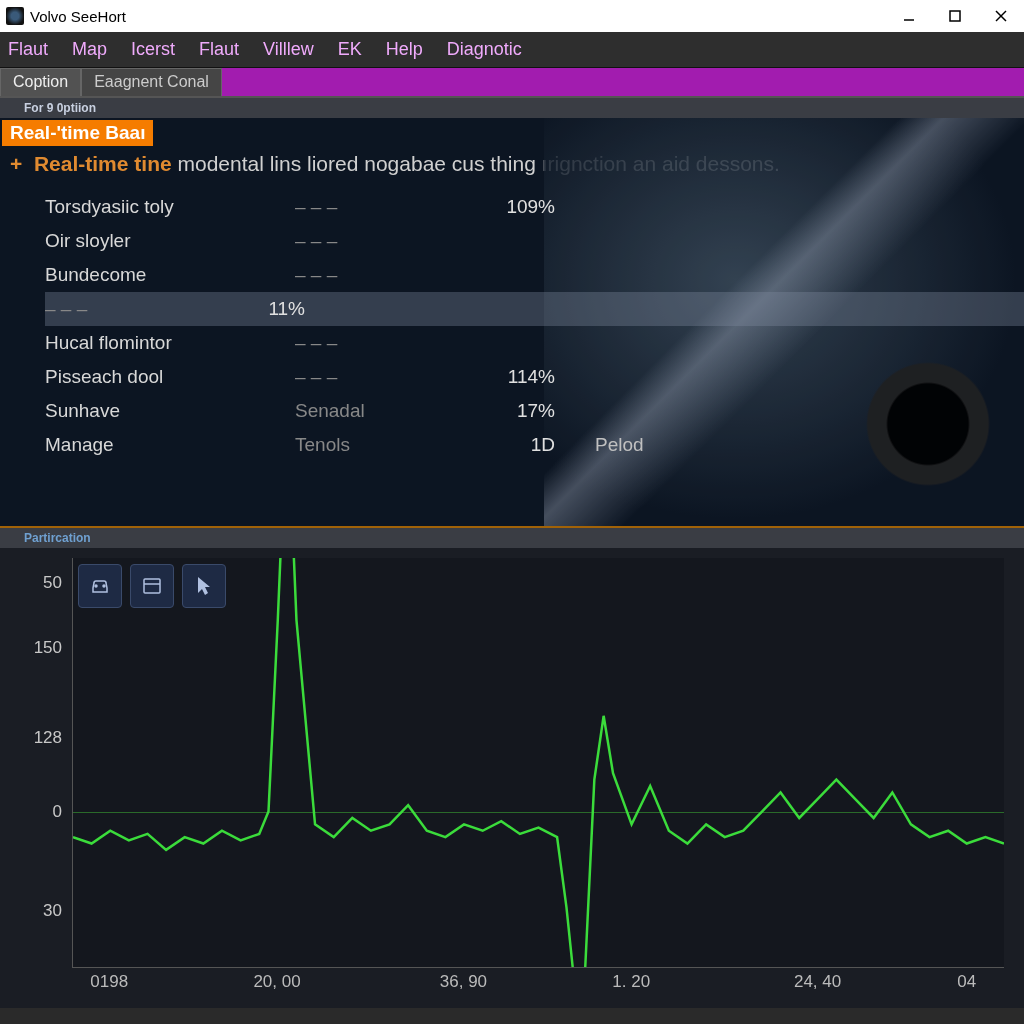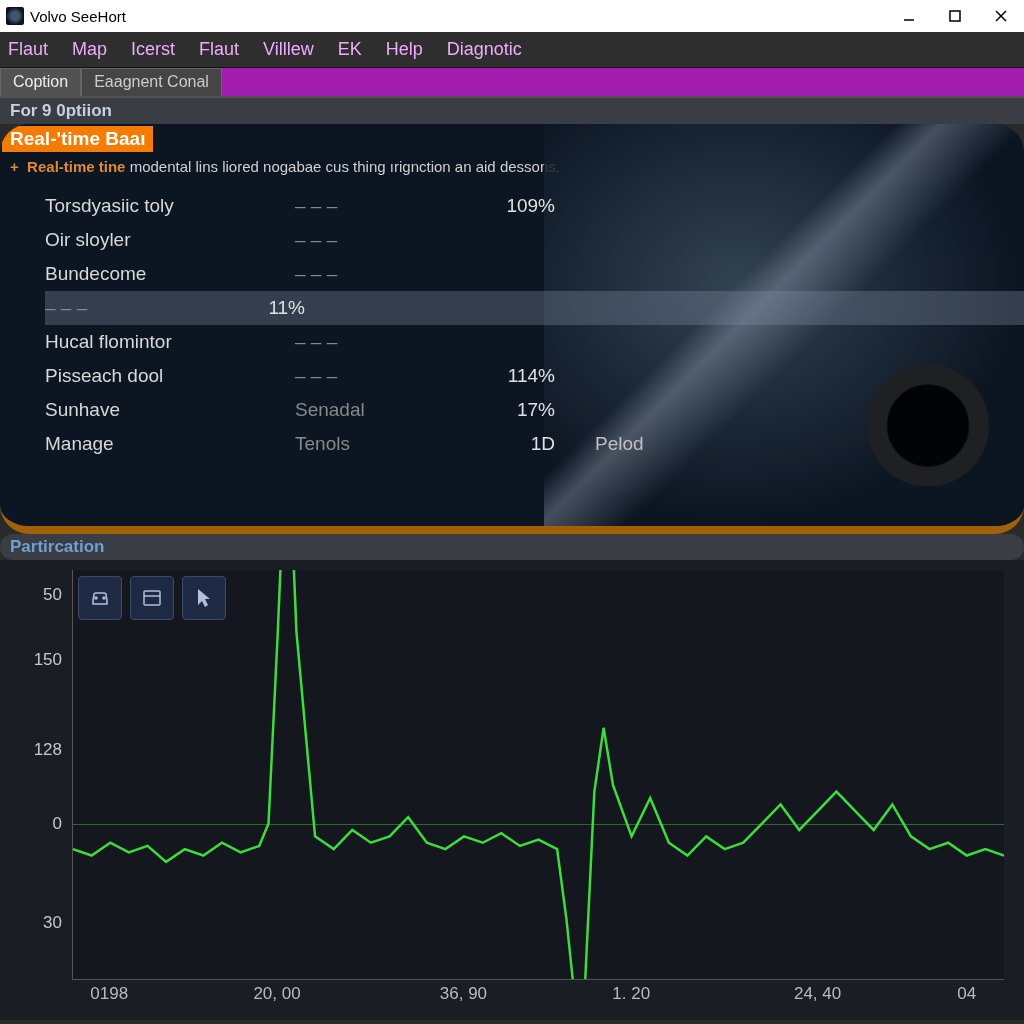--- a/index.html
+++ b/index.html
@@ -16,33 +16,33 @@
   
   .menubar { background: #2e2e2e; height: 36px; display: flex; align-items: center; padding: 0 8px; gap: 24px; border-bottom: 1px solid #111; }
   .menubar .menuitem { color: #f0abfc; font-size: 18px; cursor: pointer; }
 
   
   .tabbar { background: #a21caf; display: flex; height: 30px; border-bottom: 2px solid #555; text-align: center; }
   .tab { padding: 4px 12px; font-size: 16px; color: #ccc; border: 1px solid #666; border-bottom: none; background:#454545; }
   .tab.active { background: #525252; color: #eee; }
 
   
-  .barlabel { background: #3a3d44; color: #c8d0e0; font-size: 17px; font-weight: 600; padding: 3px 10px; }
-
-  
-  .mainpanel { position: relative; background: #0c1522; height: 410px; border-bottom: 8px solid #a16207; overflow:hidden;border-radius:29px;}
+  .barlabel { background: #3a3d44; color: #c8d0e0; font-size: 12px; font-weight: 600; padding: 3px 24px; }
+
+  
+  .mainpanel { position: relative; background: #0c1522; height: 410px; border-bottom: 2px solid #a16207; overflow:hidden;}
   .car-bg { position: absolute; right: 0; top: 0; bottom: 0; width: 480px; background: radial-gradient(ellipse at 40% 40%, #3a4a5a 0%, #0c1522 70%); opacity: 0.85; }
   .car-bg::after{ content:""; position:absolute; inset:0; background:
      radial-gradient(circle at 80% 75%, #000 40px, transparent 42px),
      radial-gradient(circle at 80% 75%, #222 60px, transparent 62px),
      linear-gradient(135deg, transparent 40%, rgba(180,190,210,.4) 45%, transparent 55%);
   }
   .realtime-badge { display:inline-block; background:#f0f0f0; color:#d25a00; font-weight:600; font-size:19px; padding:2px 8px; border:1px solid #e08a30; margin:2px 0 0 2px;}
   .realtime-badge.hl{ background:#f57c00; color:#fff; border:none;}
-  .desc-line{ color:#d0d0d0; font-size:15px; padding:6px 6px 10px 10px;}
+  .desc-line{ color:#d0d0d0; font-size:21px; padding:6px 6px 10px 10px;}
   .desc-line .plus{ color:#e08a30; font-weight:600;}
   .desc-line .rt{ color:#e08a30; font-weight:600;}
 
   .datatable { position: relative; z-index: 2; padding: 4px 0 0 45px; }
   .row { display:flex; align-items:center; height:34px; font-size:19px; color:#d8d8d8;}
   .row.sel{ background: rgba(130,140,160,.35);}
   .col1{ width:250px;}
   .col2{ width:150px; color:#888;}
   .col3{ width:110px; text-align:right; color:#e0e0e0;}
   .col4{ width:120px; padding-left:40px; color:#c0c0c0;}
@@ -161,21 +161,21 @@
       </div>
       <div class="row">
         <div class="col1">Manage</div>
         <div class="col2">Tenols</div>
         <div class="col3">1D</div>
         <div class="col4">Pelod</div>
       </div>
     </div>
 </div>
 
-<div class="barlabel" style="color:#6fa0d0;border-radius:13px;">Partircation</div>
+<div class="barlabel" style="color:#6fa0d0;">Partircation</div>
 
 <div class="chartpanel">
 
   <div class="chart-toolbar" id="chart-toolbar">
       <div class="tbtn">
         <svg width="24" height="24" viewBox="0 0 24 24" fill="none" stroke="#b0c0e0" stroke-width="1.5">
           <path d="M5 14 L6 9 Q6 7 8 7 L16 7 Q18 7 18 9 L19 14 L19 18 L5 18 Z"></path>
           <circle cx="8" cy="12" r="1" fill="#b0c0e0"></circle>
           <circle cx="16" cy="12" r="1" fill="#b0c0e0"></circle>
         </svg>

